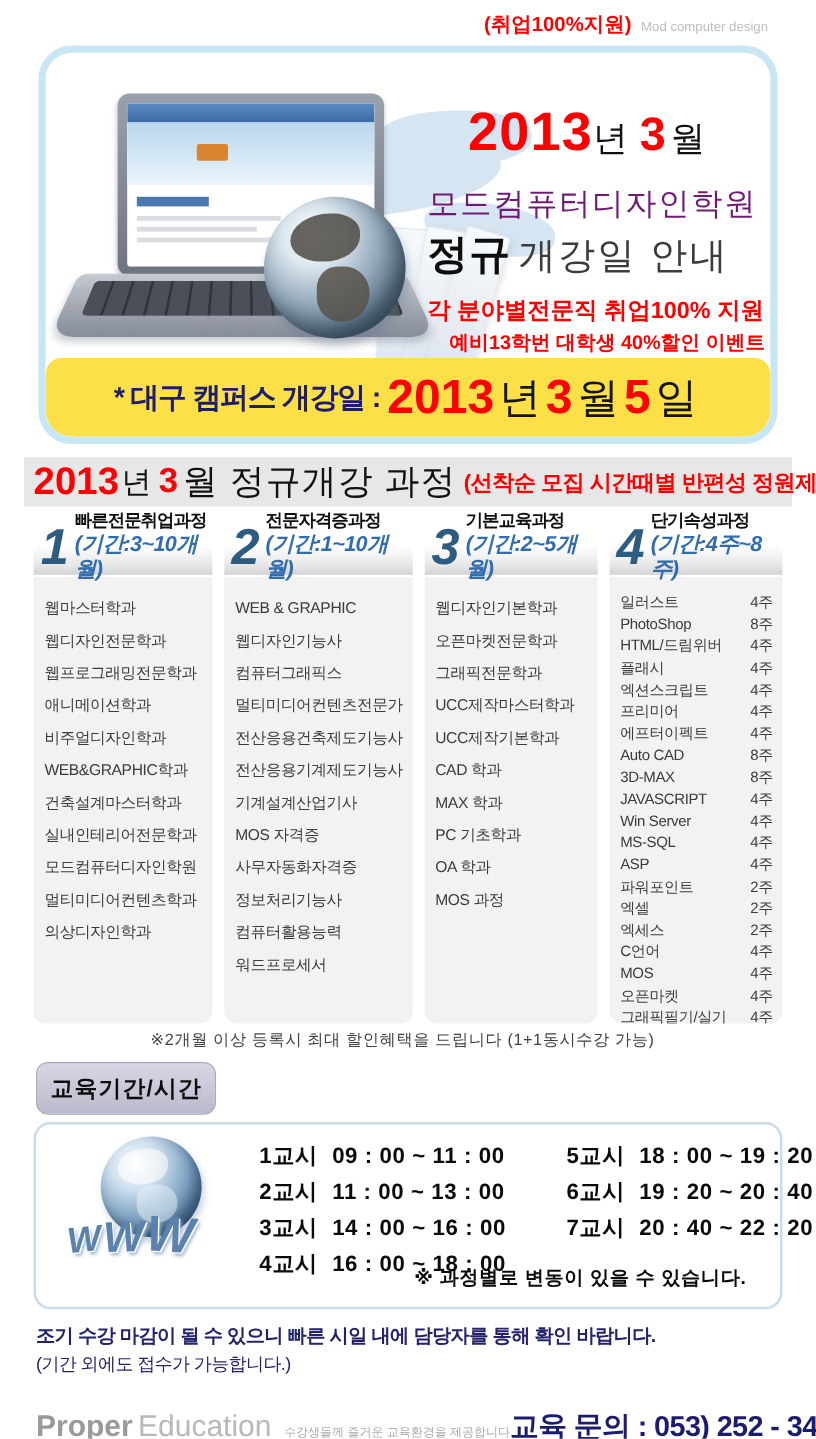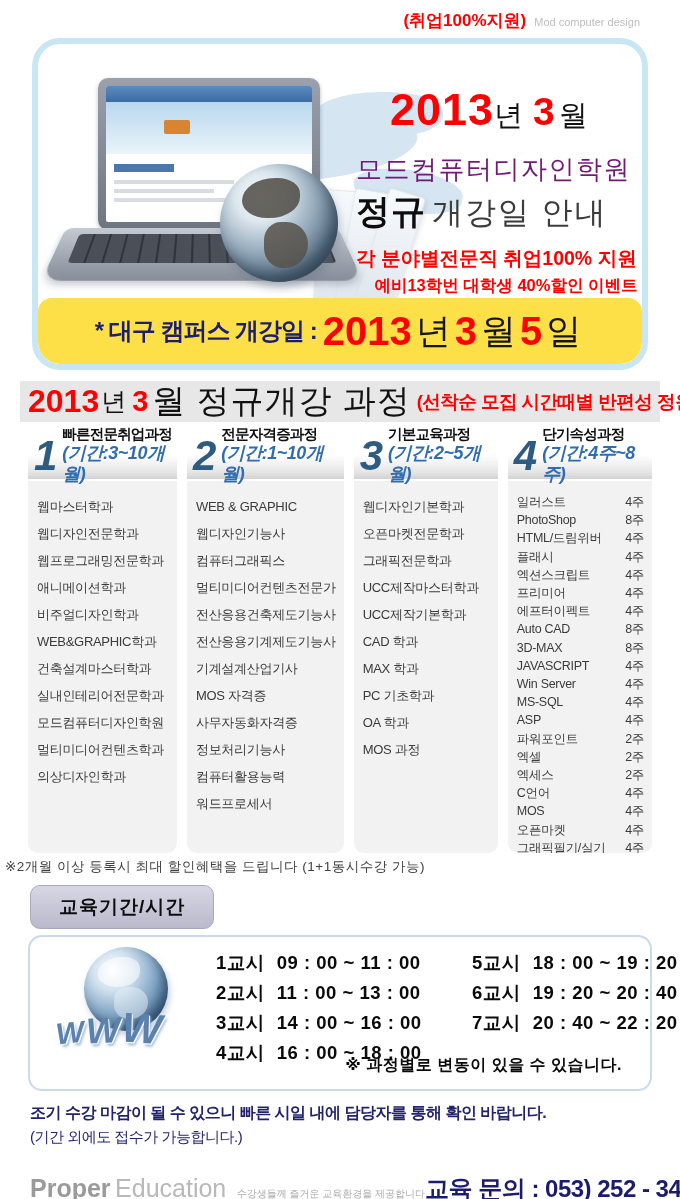--- a/index.html
+++ b/index.html
@@ -58,38 +58,38 @@
   .campus-strip{position:absolute;left:0;right:0;bottom:0;height:66px;background:#fde047;border-radius:14px 14px 22px 22px;
     display:flex;align-items:center;justify-content:center;white-space:nowrap;z-index:3;}
   .c-label{color:#1d1d6e;font-weight:800;font-size:24px;letter-spacing:-1px;margin-right:6px;}
   .c-num{color:#ff0000;font-weight:800;font-size:40px;}
   .c-suf{color:#151515;font-weight:500;font-size:35px;margin:0 4px;}
   
   .banner{margin:11px 20px 0 20px;height:41px;background:#e7e7e7;display:flex;align-items:center;padding-left:8px;white-space:nowrap;}
   .bn-year{color:#ff0000;font-weight:800;font-size:32px;}
   .bn-ys{color:#111;font-size:25px;margin:0 6px 0 2px;}
   .bn-month{color:#ff0000;font-weight:800;font-size:29px;}
-  .bn-ms{color:#111;font-size:33px;margin-left:4px;letter-spacing:1px;}
+  .bn-ms{color:#111;font-size:29px;margin-left:4px;letter-spacing:1px;}
   .bn-note{color:#ff0000;font-weight:800;font-size:18.5px;margin-left:6px;letter-spacing:-0.5px;}
   
   .columns{display:grid;grid-template-columns:repeat(4,1fr);gap:10px;margin:8px 28px 0 28px;}
   .col-head{height:49px;background:linear-gradient(180deg,#ffffff 50%,#e6e6e6 85%,#d2d2d2 100%);
     border-radius:10px 10px 0 0;display:flex;align-items:center;padding:2px 5px 0 6px;margin-bottom:2px;box-sizing:border-box;}
   .col-num{font-size:42px;font-weight:800;font-style:italic;color:#2d5c80;line-height:1;margin-right:5px;}
   .col-titles{display:flex;flex-direction:column;line-height:1.15;}
   .col-title{font-weight:800;color:#0f0f0f;font-size:14.5px;letter-spacing:-0.8px;white-space:nowrap;}
   .col-period{font-weight:700;font-style:italic;color:#2f6db0;font-size:18px;letter-spacing:-0.5px;}
   .col-body{background:#f2f2f2;border-radius:0 0 10px 10px;height:372px;padding:12px 8px 0 9px;box-sizing:border-box;overflow:hidden;}
   .course-item{color:#3b3b3b;font-size:13px;line-height:27px;letter-spacing:-0.3px;white-space:nowrap;}
   .col4 .course-item{line-height:18.2px;font-size:12.5px;display:flex;justify-content:space-between;}
   .col4 .weeks{margin-left:4px;}
-  .discount-note{text-align:left;margin:5px 14px 0 5px;color:#3f3f3f;font-size:13.5px;letter-spacing:0.5px;}
+  .discount-note{text-align:center;margin:5px 14px 0 5px;color:#3f3f3f;font-size:13.5px;letter-spacing:0.5px;}
   
   .sec-pill{display:inline-block;margin:9px 0 0 30px;background:linear-gradient(#d7d7e4,#b9b9cc);
-    border:1px solid #a9a9bd;border-radius:10px;padding:8px 28px;font-size:19px;font-weight:800;color:#0d0d0d;letter-spacing:1px;text-align:right;}
+    border:1px solid #a9a9bd;border-radius:10px;padding:8px 11px;font-size:19px;font-weight:800;color:#0d0d0d;letter-spacing:1px;text-align:right;}
   .sched-box{position:relative;margin:6px 28px 0 28px;height:152px;background:#fff;border:2px solid #c9daea;border-radius:14px;}
   .www-wrap{position:absolute;left:26px;top:10px;width:150px;height:132px;}
   .www-globe{position:absolute;left:28px;top:0;width:84px;height:84px;border-radius:50%;
     background:radial-gradient(circle at 34% 28%, #ffffff 0%, #cfe0ee 25%, #7fa2c2 55%, #42688c 78%, #23405c 100%);
     box-shadow:inset -5px -6px 10px rgba(20,40,70,.4), 2px 4px 6px rgba(120,140,170,.4);}
   .www-globe::before{content:"";position:absolute;left:14px;top:10px;width:42px;height:30px;background:#ffffff;opacity:.55;border-radius:60% 40% 55% 45%;}
   .www-globe::after{content:"";position:absolute;left:30px;top:40px;width:34px;height:32px;background:#e8f1f8;opacity:.5;border-radius:45% 55% 60% 50%;}
   .www-letters{position:absolute;left:0;top:58px;white-space:nowrap;}
   .www-letters span{font-weight:800;font-style:italic;color:#5b82ad;text-shadow:1px 1px 0 #fff,2px 3px 3px #9fb8d4;display:inline-block;}
   .w1{font-size:30px;transform:rotate(-6deg);} .w2{font-size:36px;transform:rotate(-2deg);margin-left:2px;} .w3{font-size:42px;transform:rotate(4deg);margin-left:2px;}

